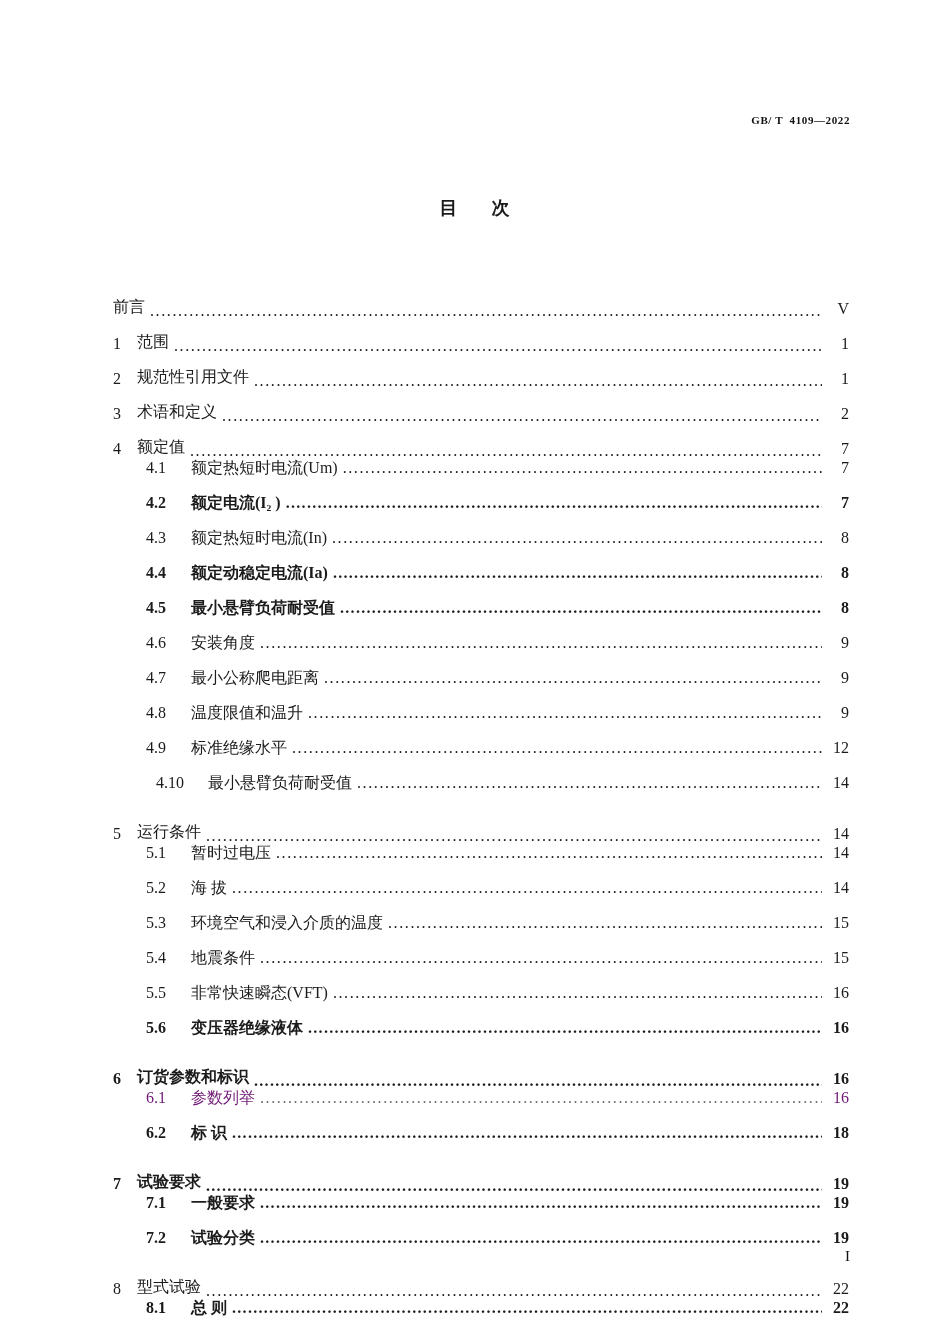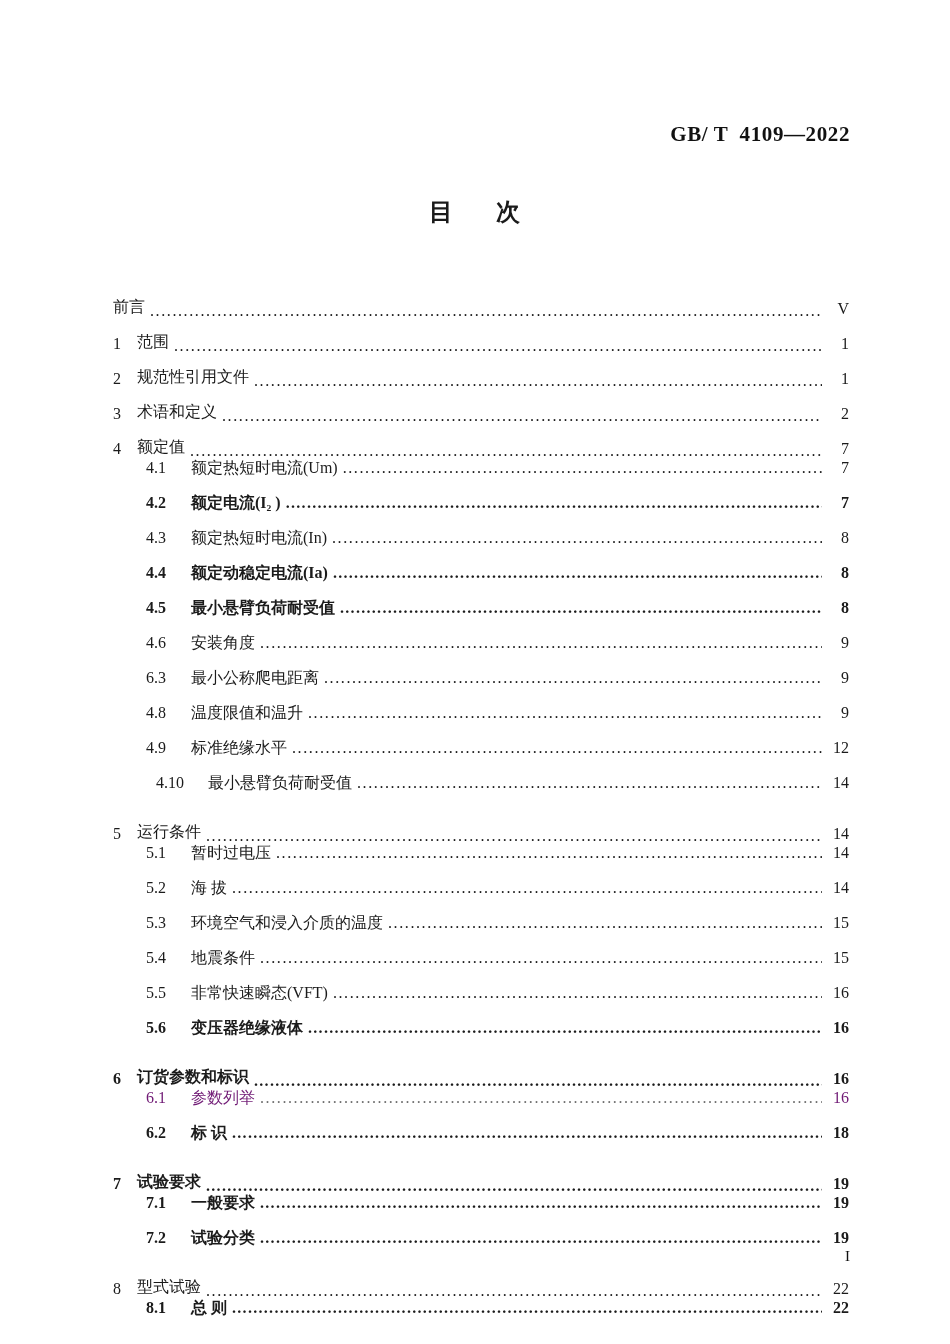--- a/index.html
+++ b/index.html
@@ -17,38 +17,38 @@
   }
 
   .page {
     position: absolute;
     inset: 0;
   }
 
   
   .doc-header {
     position: absolute;
-    top: 122px;
+    top: 114px;
     right: 100px;
     font-family: "Liberation Serif", "DejaVu Serif", serif;
     font-weight: bold;
-    font-size: 21px;
+    font-size: 11px;
     letter-spacing: 0.6px;
     color: #111;
     white-space: pre;
   }
 
   
   .toc-title {
     position: absolute;
     top: 196px;
     left: 0;
     width: 950px;
     text-align: center;
-    font-size: 24px;
+    font-size: 18px;
     font-weight: bold;
     letter-spacing: 1px;
     color: #1a1a1a;
     white-space: pre;
   }
 
   
   .toc {
     position: absolute;
     top: 283px;
@@ -204,21 +204,21 @@
         <span class="toc-leader"></span>
         <span class="toc-page">8</span>
       </div>
       <div class="toc-row lvl2">
         <span class="toc-num">4.6</span>
         <span class="toc-label">安装角度</span>
         <span class="toc-leader"></span>
         <span class="toc-page">9</span>
       </div>
       <div class="toc-row lvl2">
-        <span class="toc-num">6.3</span>
+        <span class="toc-num">4.7</span>
         <span class="toc-label">最小公称爬电距离</span>
         <span class="toc-leader"></span>
         <span class="toc-page">9</span>
       </div>
       <div class="toc-row lvl2">
         <span class="toc-num">4.8</span>
         <span class="toc-label">温度限值和温升</span>
         <span class="toc-leader"></span>
         <span class="toc-page">9</span>
       </div>

